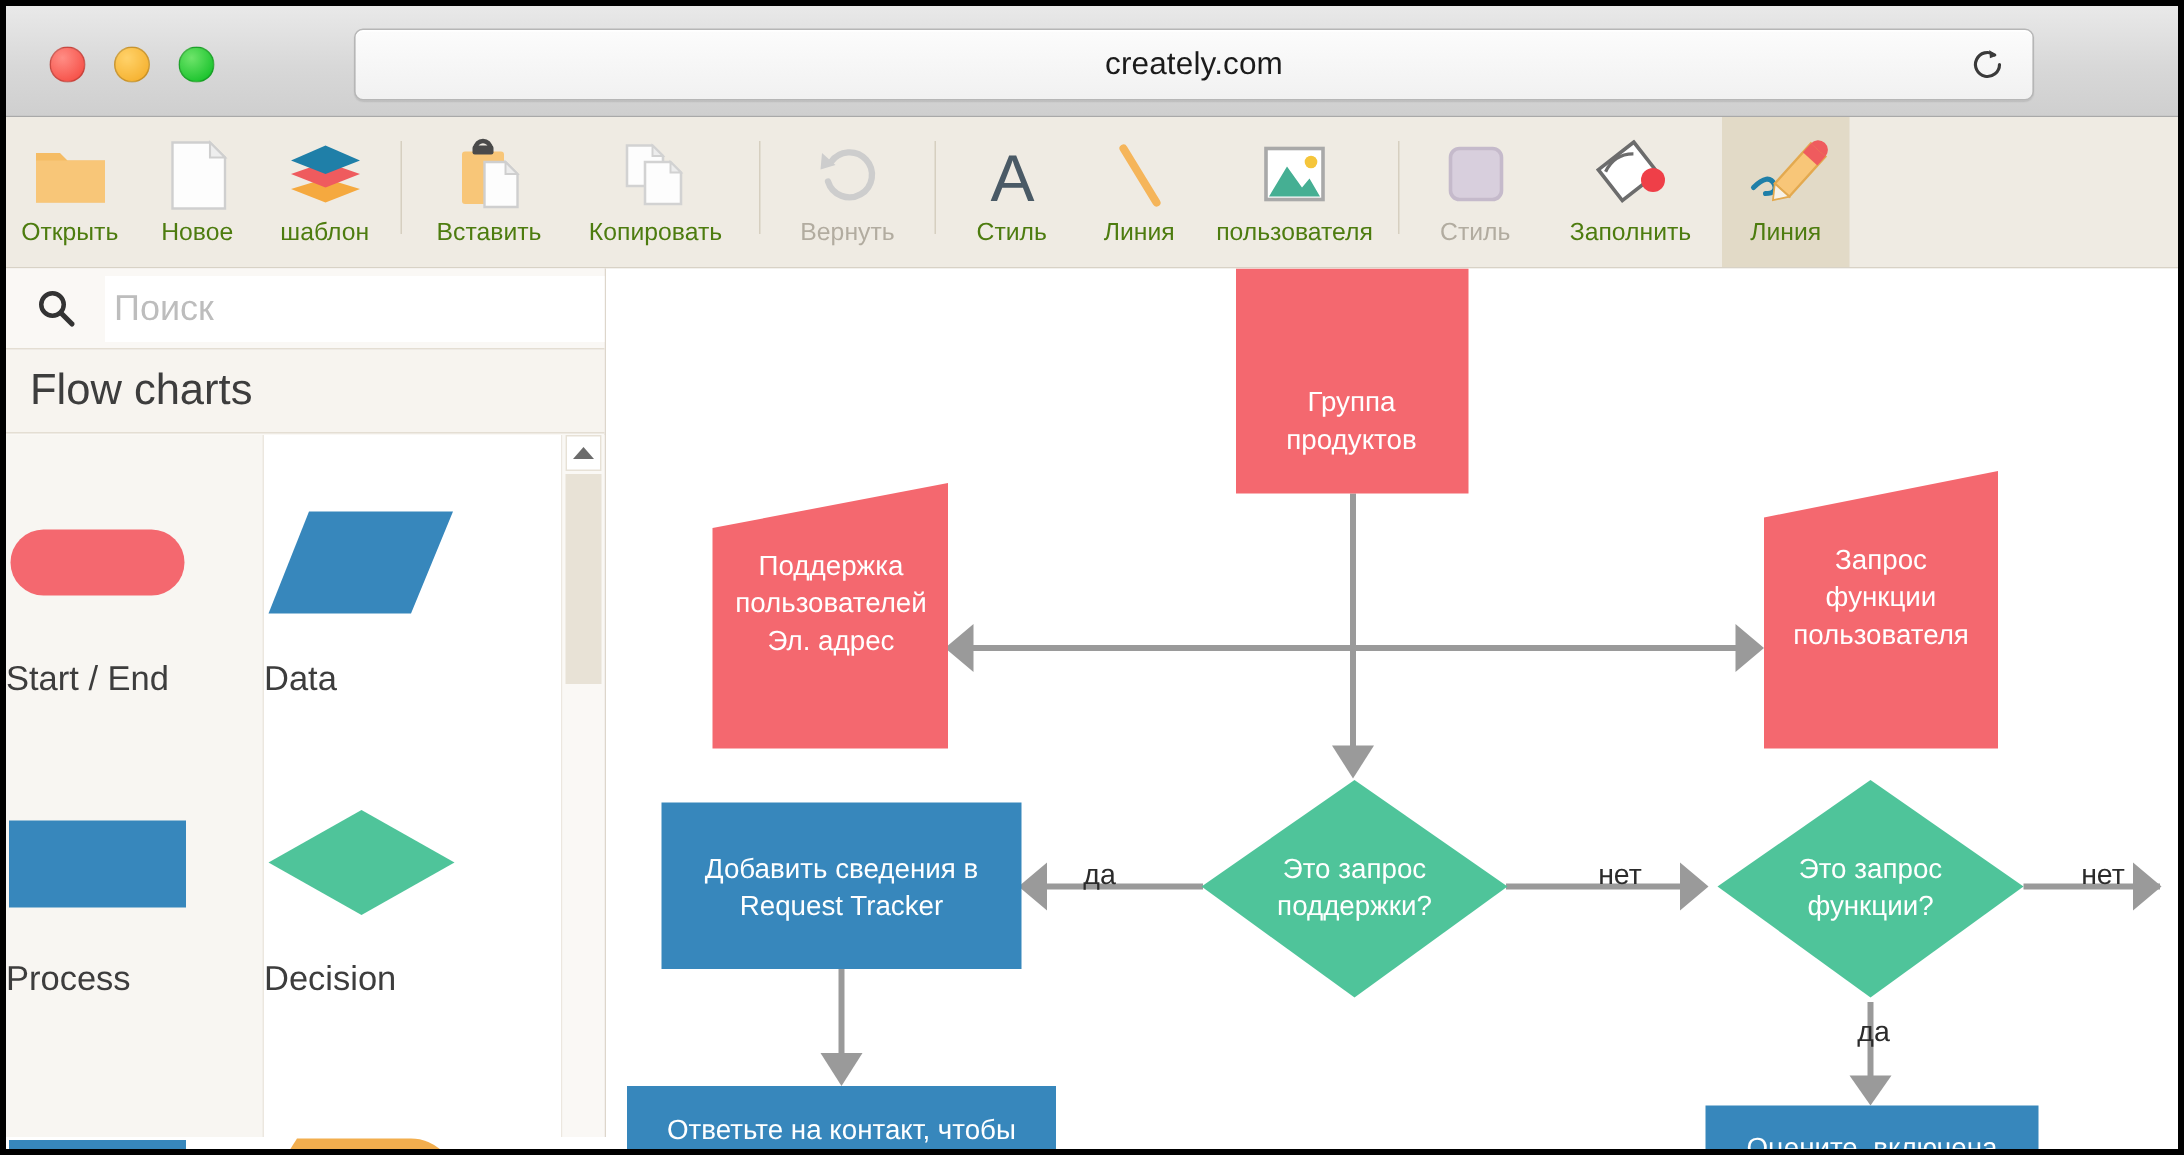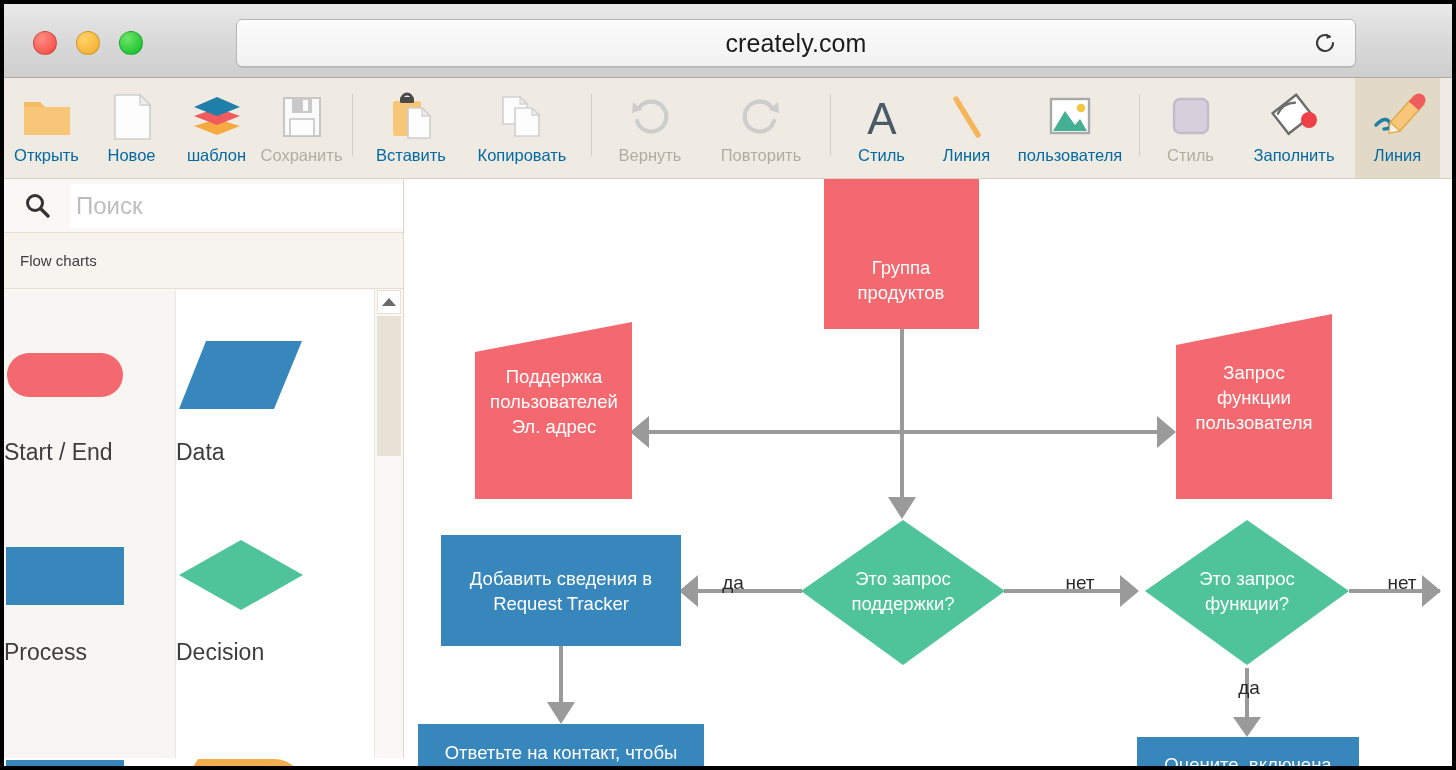--- a/index.html
+++ b/index.html
@@ -26,36 +26,36 @@
   .light.yellow { background: radial-gradient(circle at 35% 30%, #ffd26a, #f3aa23); }
   .light.green  { background: radial-gradient(circle at 35% 30%, #6ee46a, #06bb1e); }
 
   .urlbar {
     position: absolute; left: 232px; top: 15px; width: 1120px; height: 48px;
     background: linear-gradient(to bottom, #fcfcfc, #f1f1f1);
     border: 1px solid #b6b6b6; border-radius: 6px;
     box-shadow: inset 0 1px 0 #fff, 0 1px 1px rgba(0,0,0,.10);
     display: flex; align-items: center; justify-content: center;
   }
-  .url-text { font-size: 25px; color: #1b1b1b; letter-spacing: .1px; }
+  .url-text { font-size: 21px; color: #1b1b1b; letter-spacing: .1px; }
   .reload-icon { position: absolute; right: 16px; top: 50%; transform: translateY(-50%); width: 28px; height: 28px; }
 
   
   .toolbar {
     position: absolute; left: 0; top: 74px; width: 1448px; height: 101px;
     background: #efebe3; border-bottom: 1px solid #d8d2c6;
     display: flex; align-items: stretch;
   }
   .tool {
     width: 85px; display: flex; flex-direction: column;
     align-items: center; justify-content: flex-start; padding-top: 11px;
     position: relative; cursor: pointer;
   }
   .tool .glyph { height: 56px; display: flex; align-items: center; justify-content: center; }
-  .tool .lbl { font-size: 16.5px; color: #0369a1; white-space: nowrap; margin-top: 1px; }
+  .tool .lbl { font-size: 16.5px; color: #4d7c0f; white-space: nowrap; margin-top: 1px; }
   .tool.disabled .lbl { color: #b2aca0; }
   .tool.active { background: #e2dac7; }
   .tool.wide { width: 100px; }
   .tool.xwide { width: 122px; }
   .sep { width: 1px; background: #d6cfc0; margin: 16px 8px 22px; }
 
   
   .sidebar {
     position: absolute; left: 0; top: 175px; width: 400px; height: 579px;
     background: #faf8f5; border-right: 1px solid #ddd6cb;
@@ -68,21 +68,21 @@
   .search-input {
     flex: 1; height: 44px; border: none; outline: none; background: #ffffff;
     font-size: 24px; color: #3a3a3a; font-family: "Liberation Sans", sans-serif;
     padding: 0 6px;
   }
   .search-input::placeholder { color: #bdbdbd; }
   .cat-row {
     height: 56px; display: flex; align-items: center; padding-left: 16px;
     background: #f7f4ef; border-bottom: 1px solid #e4ded3;
   }
-  .cat-title { font-size: 15px; color: #3d3d3d; }
+  .cat-title { font-size: 29px; color: #3d3d3d; }
 
   .shape-grid { position: absolute; left: 0; top: 111px; right: 0; bottom: 0; display: flex; }
   .shape-col { width: 172px; border-right: 1px solid #ece7df; }
   .shape-col.first { background: #f8f6f2; }
   .shape-col.second { background: #ffffff; width: 199px; }
   .shape-cell { height: 200px; display: flex; flex-direction: column; align-items: flex-start; justify-content: center; cursor: pointer; }
   .shape-cell .art { height: 120px; display: flex; align-items: center; justify-content: center; }
   .shape-cell .cap { font-size: 23px; color: #3d3d3d; margin-top: 4px; }
 
   .sb-track { width: 28px; background: #faf8f5; position: relative; }
@@ -158,31 +158,20 @@
       <span class="glyph">
         <svg width="54" height="48" viewBox="0 0 54 48">
           <path d="M27 26 L4 33 L27 42 L50 33 Z" fill="#F5A93F"></path>
           <path d="M27 15 L4 23 L27 32 L50 23 Z" fill="#EF5B5E"></path>
           <path d="M27 4 L4 14 L27 23 L50 14 Z" fill="#1F7FA8"></path>
         </svg>
       </span>
       <span class="lbl">шаблон</span>
     </div>
 
-    <div class="tool disabled">
-      <span class="glyph">
-        <svg width="46" height="46" viewBox="0 0 46 46">
-          <rect x="5" y="4" width="36" height="38" fill="#fafafa" stroke="#c6c6c6" stroke-width="2"></rect>
-          <rect x="13" y="4" width="20" height="15" fill="#c9c9c9"></rect>
-          <rect x="24" y="6" width="5" height="11" fill="#fafafa"></rect>
-          <rect x="11" y="25" width="24" height="17" fill="#fdfdfd" stroke="#c6c6c6" stroke-width="1.6"></rect>
-        </svg>
-      </span>
-      <span class="lbl">Сохранить</span>
-    </div>
 
     <div class="sep"></div>
 
     <div class="tool wide">
       <span class="glyph">
         <svg width="50" height="50" viewBox="0 0 50 50">
           <rect x="7" y="9" width="28" height="35" rx="2" fill="#F8C678"></rect>
           <path d="M16 7 a5 5 0 0 1 10 0" fill="none" stroke="#4a4a4a" stroke-width="3"></path>
           <rect x="14" y="5" width="14" height="6" rx="1.5" fill="#4a4a4a"></rect>
           <path d="M22 16 h14 l8 8 v22 H22 Z" fill="#fdfdfd" stroke="#cfcfcf" stroke-width="1.6"></path>
@@ -210,29 +199,20 @@
     <div class="tool wide disabled">
       <span class="glyph">
         <svg width="48" height="48" viewBox="0 0 48 48">
           <path d="M13 15 A15 15 0 1 1 11 28" fill="none" stroke="#cdcdcd" stroke-width="4.2" stroke-linecap="round"></path>
           <path d="M7 9 L16 17 L6 20 Z" fill="#cdcdcd"></path>
         </svg>
       </span>
       <span class="lbl">Вернуть</span>
     </div>
 
-    <div class="tool xwide disabled">
-      <span class="glyph">
-        <svg width="48" height="48" viewBox="0 0 48 48">
-          <path d="M35 15 A15 15 0 1 0 37 28" fill="none" stroke="#cdcdcd" stroke-width="4.2" stroke-linecap="round"></path>
-          <path d="M41 9 L32 17 L42 20 Z" fill="#cdcdcd"></path>
-        </svg>
-      </span>
-      <span class="lbl">Повторить</span>
-    </div>
 
     <div class="sep"></div>
 
     <div class="tool">
       <span class="glyph">
         <svg width="44" height="46" viewBox="0 0 44 46">
           <text x="22" y="40" font-family="Liberation Sans, sans-serif" font-size="44" fill="#4a5a66" text-anchor="middle">A</text>
         </svg>
       </span>
       <span class="lbl">Стиль</span>

